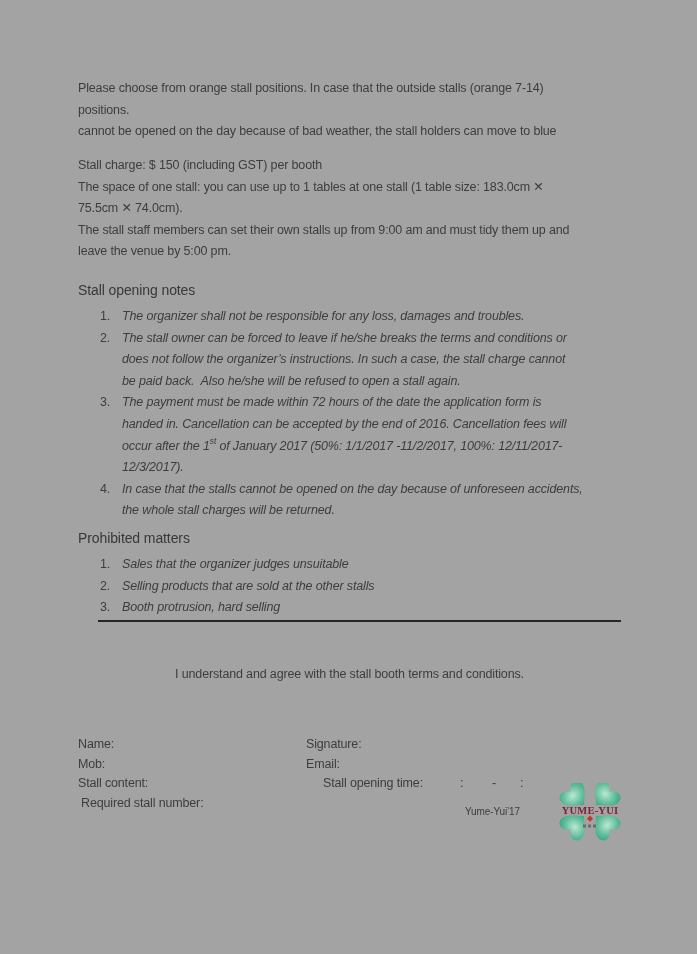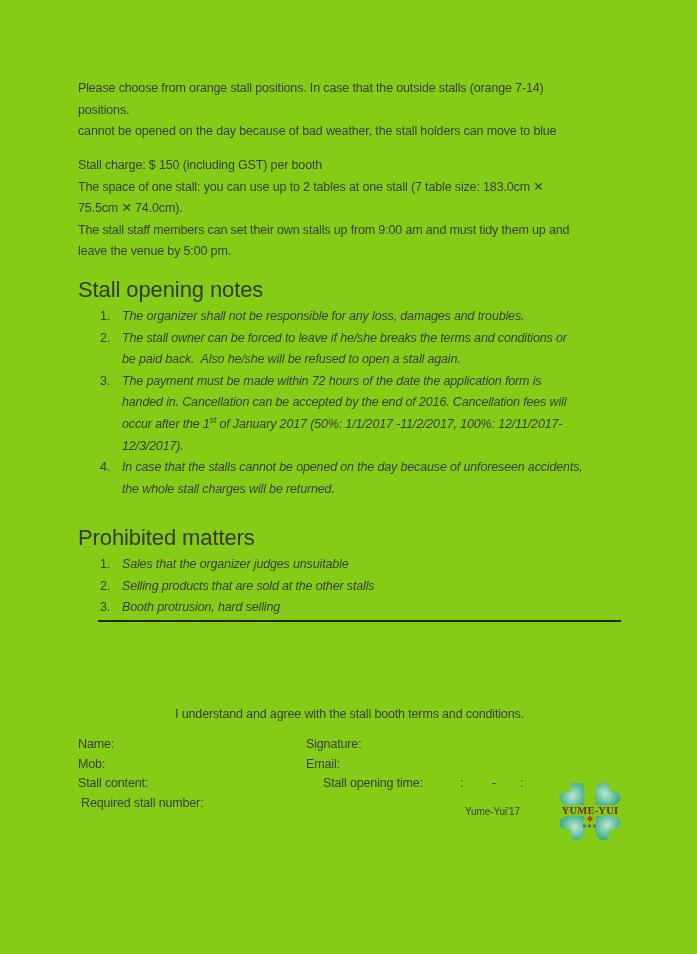--- a/index.html
+++ b/index.html
@@ -1,35 +1,35 @@
 <!DOCTYPE html>
 <html><head>
 <meta charset="utf-8">
 <style>
   html,body{margin:0;padding:0;background:#ffffff;}
   body{
     width:697px;height:954px;
     font-family:"Liberation Sans",sans-serif;
     color:#3d3d3d;
   }
-  .page{position:relative;width:697px;height:954px;background:#84cc16;overflow:hidden;}
+  .page{position:relative;width:697px;height:954px;background:#a3a3a3;overflow:hidden;}
   .block{position:absolute;left:78px;width:560px;}
   .line{font-size:12.5px;line-height:21.6px;letter-spacing:-0.15px;white-space:pre;}
   h2.doc-heading{
     position:absolute;left:78px;margin:0;
-    font-size:22px;font-weight:400;color:#383838;line-height:22px;letter-spacing:-0.1px;
+    font-size:14px;font-weight:400;color:#383838;line-height:22px;letter-spacing:-0.1px;
   }
   .list{display:block;}
   .li{display:flex;padding-left:22px;}
   .li .num{flex:none;width:22px;font-size:12.5px;line-height:21.6px;letter-spacing:-0.15px;}
   .li .li-text{font-size:12.5px;line-height:21.6px;letter-spacing:-0.15px;white-space:pre;font-style:italic;}
   sup.ord{font-size:8.5px;vertical-align:super;line-height:0;margin-top:24px;}
   .rule{position:absolute;left:98px;top:620px;width:523px;border-top:2px solid #262626;}
   .agreement{position:absolute;left:78px;top:667px;width:543px;text-align:center;
-    font-size:12.5px;letter-spacing:-0.15px;margin-top:40px;}
+    font-size:12.5px;letter-spacing:-0.15px;}
   .form-section{position:absolute;left:78px;top:735px;width:560px;height:120px;}
   .form-row{position:relative;height:19.5px;}
   .form-row span{position:absolute;font-size:12.5px;line-height:19.5px;letter-spacing:-0.15px;white-space:pre;}
   .lbl-left{left:0;}
   .lbl-indent{left:3px;}
   .lbl-center{left:228px;width:150px;text-align:left;}
   .lbl-time{left:245px;}
   .t-c1{left:382px;} .t-dash{left:414px;} .t-c2{left:442px;}
   .event-signature{position:absolute;left:387px;top:71px;font-size:10px;letter-spacing:-0.1px;}
   .logo{position:absolute;left:478px;top:48px;}
@@ -40,36 +40,40 @@
 <div class="page">
 
   <div class="block" style="top:78px">
     <div class="line">Please choose from orange stall positions. In case that the outside stalls (orange 7-14)</div>
     <div class="line">positions.</div>
     <div class="line">cannot be opened on the day because of bad weather, the stall holders can move to blue</div>
   </div>
 
   <div class="block" style="top:155px">
     <div class="line">Stall charge: $ 150 (including GST) per booth</div>
-    <div class="line">The space of one stall: you can use up to 2 tables at one stall (7 table size: 183.0cm ✕</div>
+    <div class="line">The space of one stall: you can use up to 1 tables at one stall (1 table size: 183.0cm ✕</div>
     <div class="line">75.5cm ✕ 74.0cm).</div>
     <div class="line">The stall staff members can set their own stalls up from 9:00 am and must tidy them up and</div>
     <div class="line">leave the venue by 5:00 pm.</div>
   </div>
 
   <h2 class="doc-heading" style="top:279px">Stall opening notes</h2>
 
   <div class="block list" style="top:306px">
     <div class="li">
       <span class="num">1.</span>
       <span class="li-text">The organizer shall not be responsible for any loss, damages and troubles.</span>
     </div>
     <div class="li">
       <span class="num">2.</span>
       <span class="li-text">The stall owner can be forced to leave if he/she breaks the terms and conditions or</span>
+    </div>
+    <div class="li">
+      <span class="num"></span>
+      <span class="li-text">does not follow the organizer’s instructions. In such a case, the stall charge cannot</span>
     </div>
     <div class="li">
       <span class="num"></span>
       <span class="li-text">be paid back.  Also he/she will be refused to open a stall again.</span>
     </div>
     <div class="li">
       <span class="num">3.</span>
       <span class="li-text">The payment must be made within 72 hours of the date the application form is</span>
     </div>
     <div class="li">

